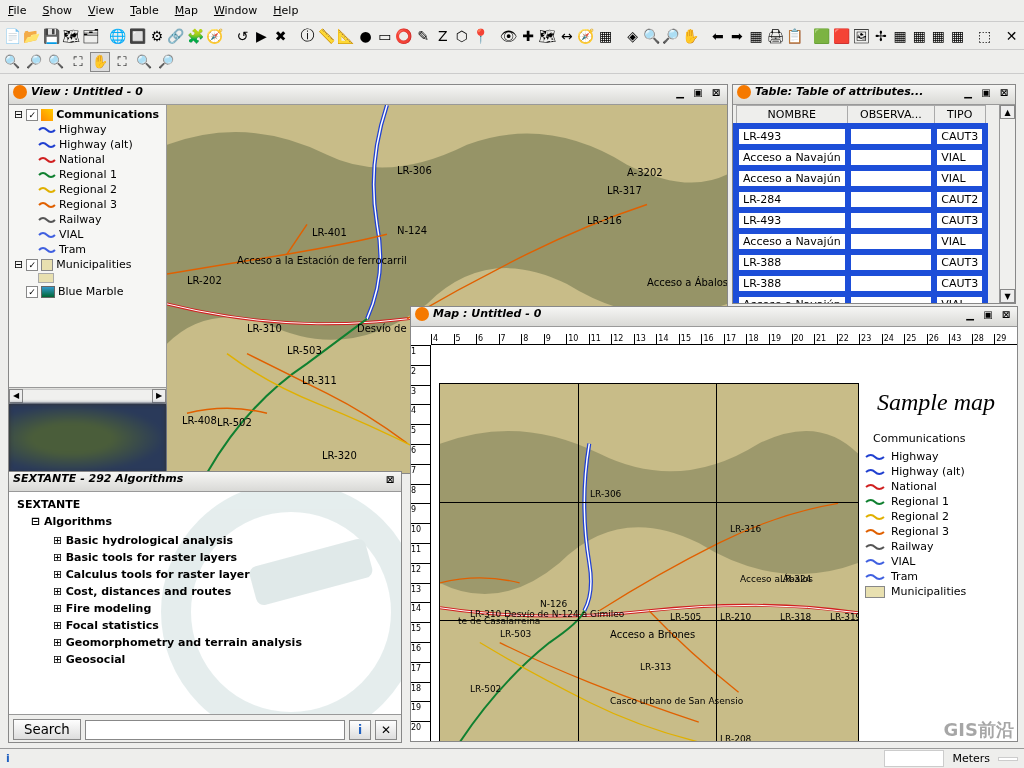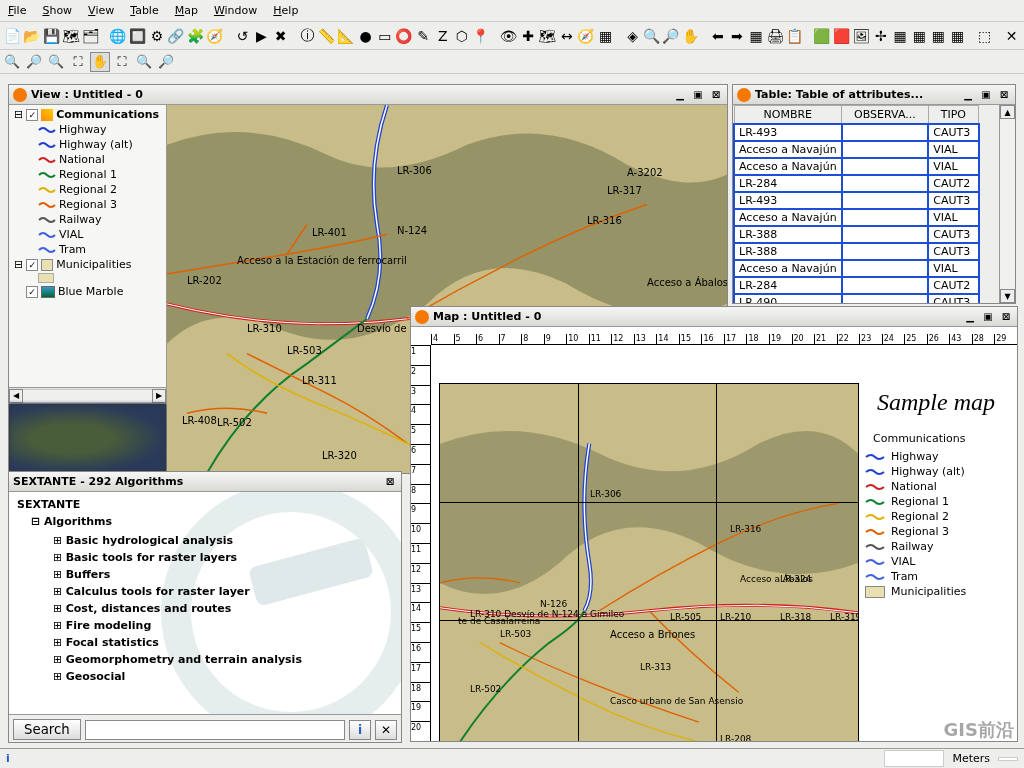--- a/index.html
+++ b/index.html
@@ -4,21 +4,21 @@
 <style>
 * { box-sizing: border-box; margin: 0; padding: 0; font-family: "DejaVu Sans", Arial, sans-serif; }
 body { width: 1024px; height: 768px; background: #eeeeec; overflow: hidden; position: relative; font-size: 11px; }
 .menubar { height: 22px; background: #eeeeec; display: flex; align-items: center; padding: 0 4px; gap: 8px; border-bottom: 1px solid #ccc; }
 .menubar span { padding: 2px 4px; cursor: pointer; }
 .menubar span u { text-decoration: underline; }
 .toolbar { height: 28px; background: #eeeeec; display: flex; align-items: center; padding: 2px 4px; gap: 2px; border-bottom: 1px solid #ccc; flex-wrap: nowrap; overflow: hidden; }
 .tbtn { width: 18px; height: 18px; display: inline-flex; align-items: center; justify-content: center; cursor: pointer; font-size: 14px; }
 .sep { width: 6px; }
 .subwin { position: absolute; border: 1px solid #888; background: #eeeeec; display: flex; flex-direction: column; }
-.titlebar { height: 20px; background: linear-gradient(#f6f6f4,#d9d9d6); display: flex; align-items: center; padding: 0 4px; font-weight: bold; font-size: 11px; gap: 4px; border-bottom: 1px solid #999; }
+.titlebar { height: 20px; background: linear-gradient(#f6f6f4,#d9d9d6); display: flex; align-items: flex-start; padding: 0 4px; font-weight: bold; font-size: 11px; gap: 4px; border-bottom: 1px solid #999; font-style: italic; }
 .titlebar .spacer { flex: 1; }
 .titlebar .wbtn { width: 14px; height: 14px; font-size: 10px; display: flex; align-items: center; justify-content: center; cursor: pointer; }
 .win-icon { width: 14px; height: 14px; background: #f57900; border-radius: 50%; display: inline-block; }
 
 #view { left: 8px; top: 84px; width: 720px; height: 390px; }
 .view-body { flex: 1; display: flex; overflow: hidden; }
 .toc { width: 158px; background: #f6f6f4; border-right: 1px solid #999; display: flex; flex-direction: column; }
 .toc-tree { flex: 1; overflow: hidden; padding: 2px; font-size: 11px; }
 .tree-row { display: flex; align-items: center; gap: 3px; padding: 1px 0; white-space: nowrap; }
 .indent { display: inline-block; }
@@ -28,21 +28,21 @@
 .toc-scroll .track { flex: 1; height: 14px; background: #f0f0ee; border-top: 1px solid #ccc; border-bottom: 1px solid #ccc; }
 .locator { height: 70px; border-top: 1px solid #999; background: #333; position: relative; }
 .locator-img { width: 100%; height: 100%; background: radial-gradient(ellipse at 40% 50%, #4a5d3a 30%, #2a3a5a 70%); filter: blur(2px); }
 .map-canvas { flex: 1; position: relative; background: #a8a070; overflow: hidden; }
 .map-label { position: absolute; font-size: 10px; color: #000; white-space: nowrap; pointer-events: none; }
 
 #table { left: 732px; top: 84px; width: 284px; height: 220px; }
 .table-body { flex: 1; display: flex; overflow: hidden; }
 .atable { flex: 1; border-collapse: collapse; font-size: 11px; }
 .atable th { background: #eeeeec; border: 1px solid #aaa; padding: 2px 12px; font-weight: normal; text-align: center; position: sticky; top: 0; }
-.atable td { border: 2px solid #1d4ed8; padding: 1px 4px; background: #fff; }
+.atable td { border: 6px solid #1d4ed8; padding: 1px 4px; background: #fff; }
 .vscroll { width: 16px; background: #e0e0dc; border-left: 1px solid #999; display: flex; flex-direction: column; }
 .vscroll .arrow { height: 14px; border: 1px solid #888; background: #eee; display: flex; align-items: center; justify-content: center; font-size: 8px; cursor: pointer; }
 .vscroll .track { flex: 1; background: #f0f0ee; }
 
 #sextante { left: 8px; top: 471px; width: 394px; height: 272px; background: #fff; }
 #sextante .content { flex: 1; position: relative; overflow: hidden; background: #fff; }
 .sext-bg { position: absolute; right: -20px; top: -10px; width: 260px; height: 260px; opacity: 0.25; border: 30px solid #9bb; border-radius: 50%; }
 .sext-bg::after { content:""; position:absolute; left:60px; top:40px; width:120px; height:40px; background:#8aa; border-radius:8px; transform:rotate(-15deg); }
 .sext-tree { position: relative; padding: 4px 8px; font-size: 11px; }
 .sext-tree div { padding: 2px 0; }
@@ -578,21 +578,20 @@
     <span class="wbtn">⊠</span>
   </div>
   <div class="content">
     <div class="sext-bg"></div>
     <div class="sext-tree">
       <div class="sext-root">SEXTANTE</div>
       <div class="sext-cat">⊟ <span>Algorithms</span></div>
       <div id="algolist">
           <div class="sext-algo">Basic hydrological analysis</div>
           <div class="sext-algo">Basic tools for raster layers</div>
-          <div class="sext-algo">Buffers</div>
           <div class="sext-algo">Calculus tools for raster layer</div>
           <div class="sext-algo">Cost, distances and routes</div>
           <div class="sext-algo">Fire modeling</div>
           <div class="sext-algo">Focal statistics</div>
           <div class="sext-algo">Geomorphometry and terrain analysis</div>
           <div class="sext-algo">Geosocial</div>
         </div>
     </div>
   </div>
   <div class="sext-toolbar">

